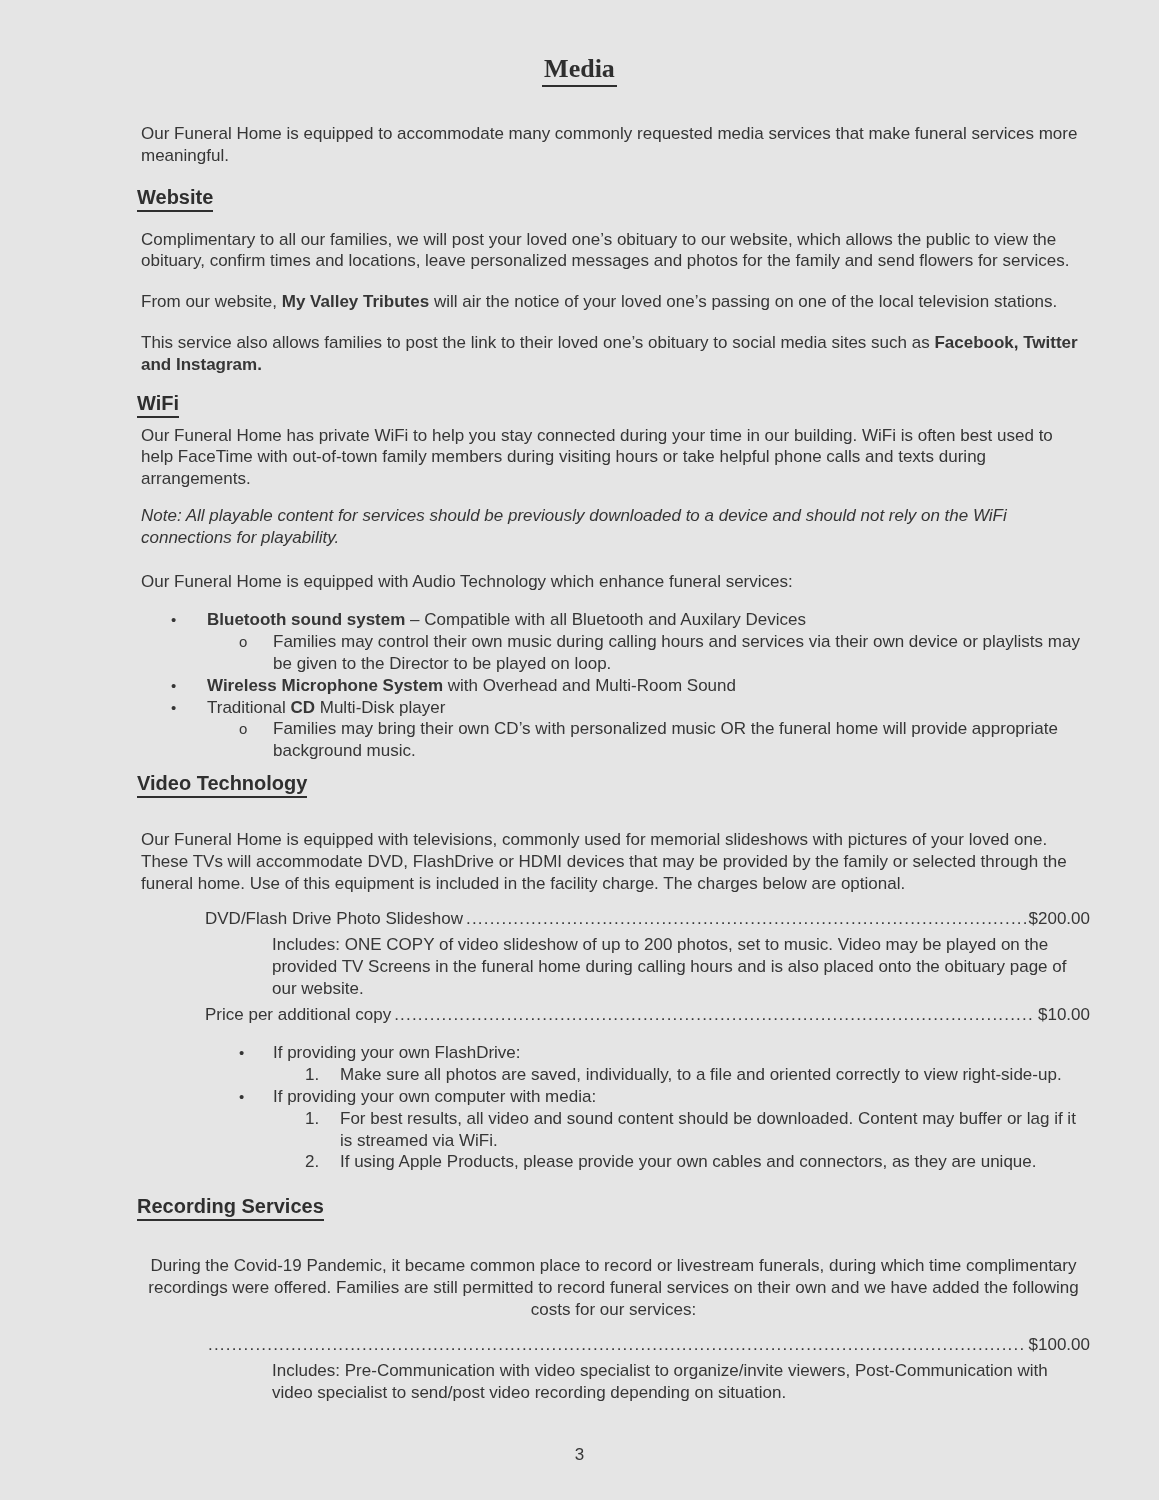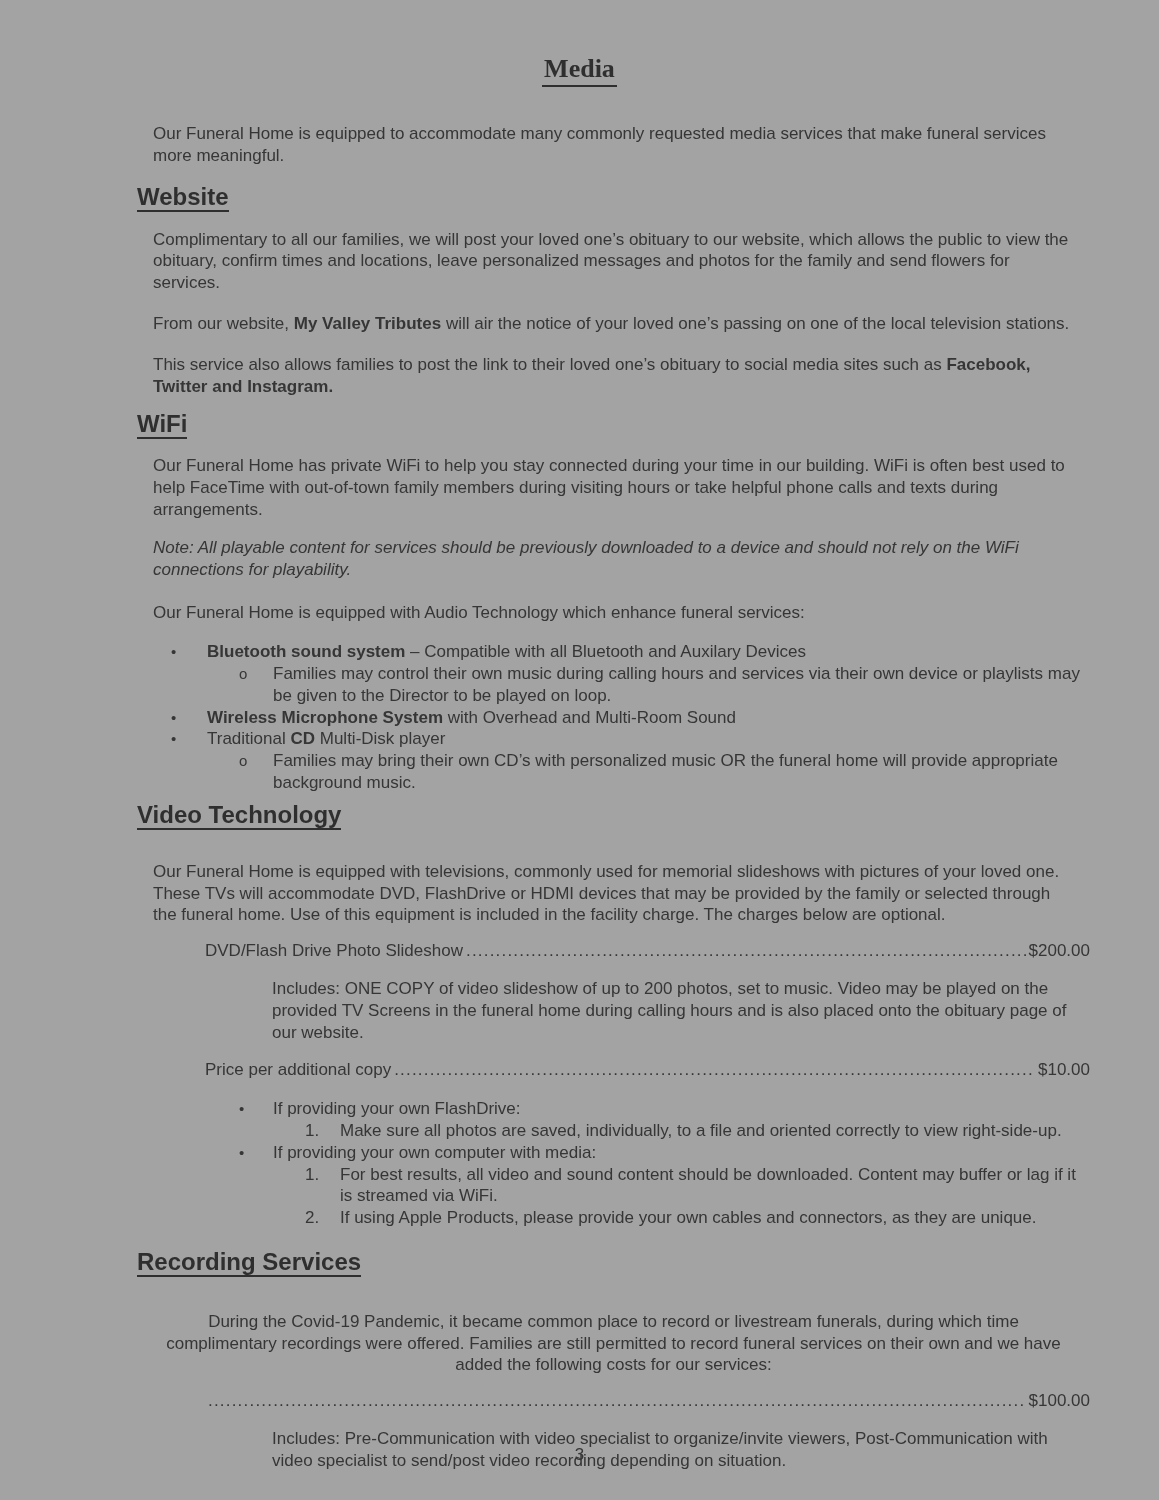--- a/index.html
+++ b/index.html
@@ -1,45 +1,45 @@
 <!DOCTYPE html>
 <html><head>
 <meta charset="utf-8">
 <style>
   html,body { margin:0; padding:0; background:#ffffff; }
   .page {
     position:relative;
     width:1159px; height:1500px;
     margin:0 auto;
-    background:#a3a3a3;
+    background:#e5e5e5;
     color:#363636;
     font-family:"Liberation Sans", sans-serif;
     font-size:17px;
     line-height:21.8px;
     box-sizing:border-box;
     padding:54px 69px 0 137px;
     overflow:hidden;
   }
-  p, .para { margin:16px; }
+  p, .para { margin:4px; }
   .b { font-weight:bold; }
   .italic { font-style:italic; }
 
   .doc-title-wrap { margin:0 -69px 36px -137px; text-align:center; line-height:30px; }
   .doc-title {
     font-family:"Liberation Serif", serif;
     font-size:26px; font-weight:bold;
     color:#2f2f2f;
     border-bottom:2px solid #2f2f2f;
     padding:0 2px 1px 2px;
     display:inline-block;
   }
 
   .heading { line-height:24px; margin:0; }
   .heading .hu {
-    font-size:24px; font-weight:bold; color:#2f2f2f;
+    font-size:20px; font-weight:bold; color:#2f2f2f;
     border-bottom:2px solid #2f2f2f;
     padding-bottom:1px;
     display:inline-block;
   }
 
   
   .mb-intro   { margin-bottom:18px; }
   .mb-h-web   { margin-bottom:17px; }
   .mb-p1      { margin-bottom:19px; }
   .mb-p2      { margin-bottom:15px; }

